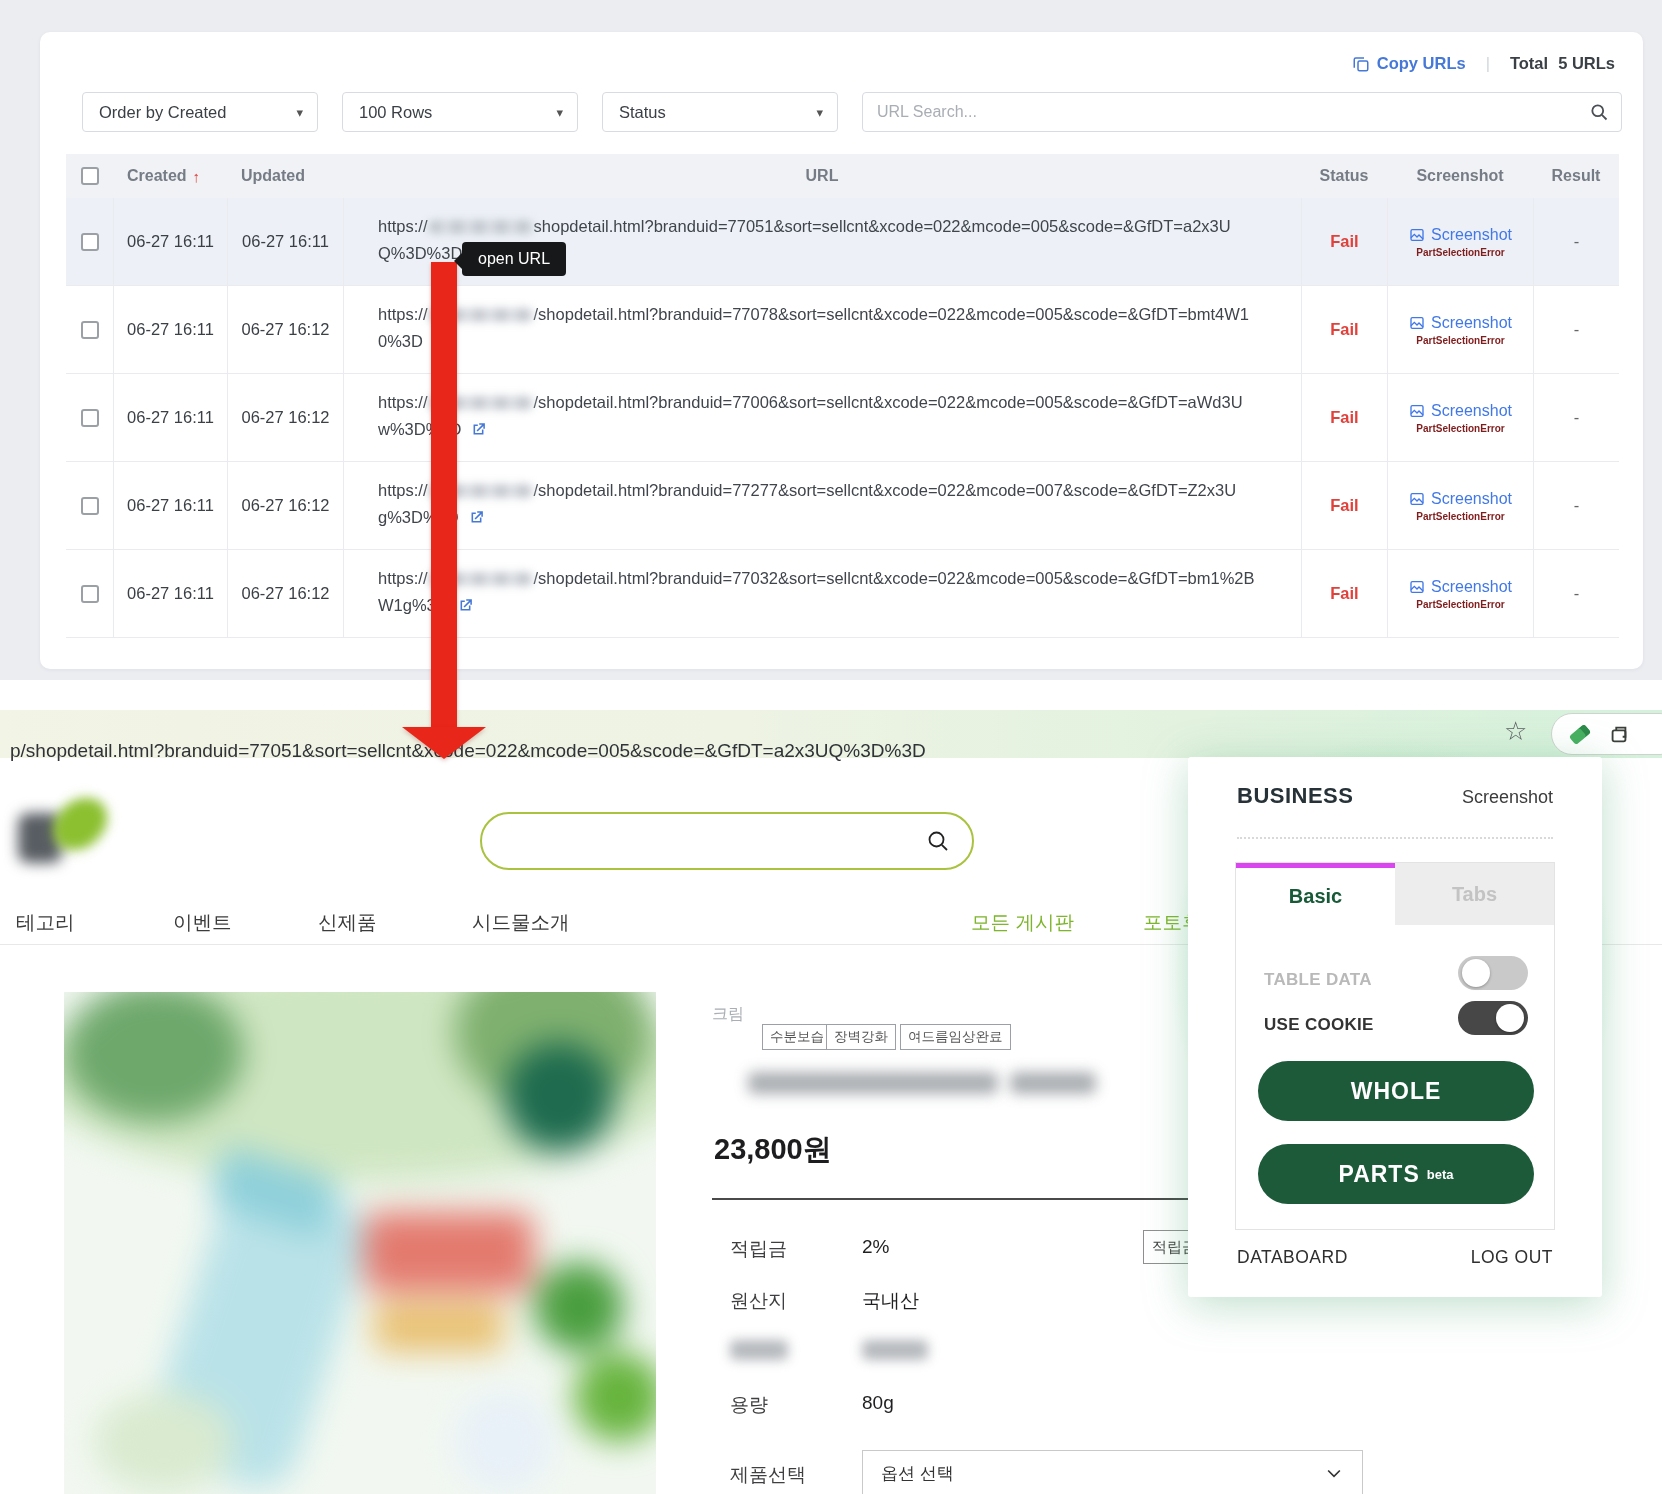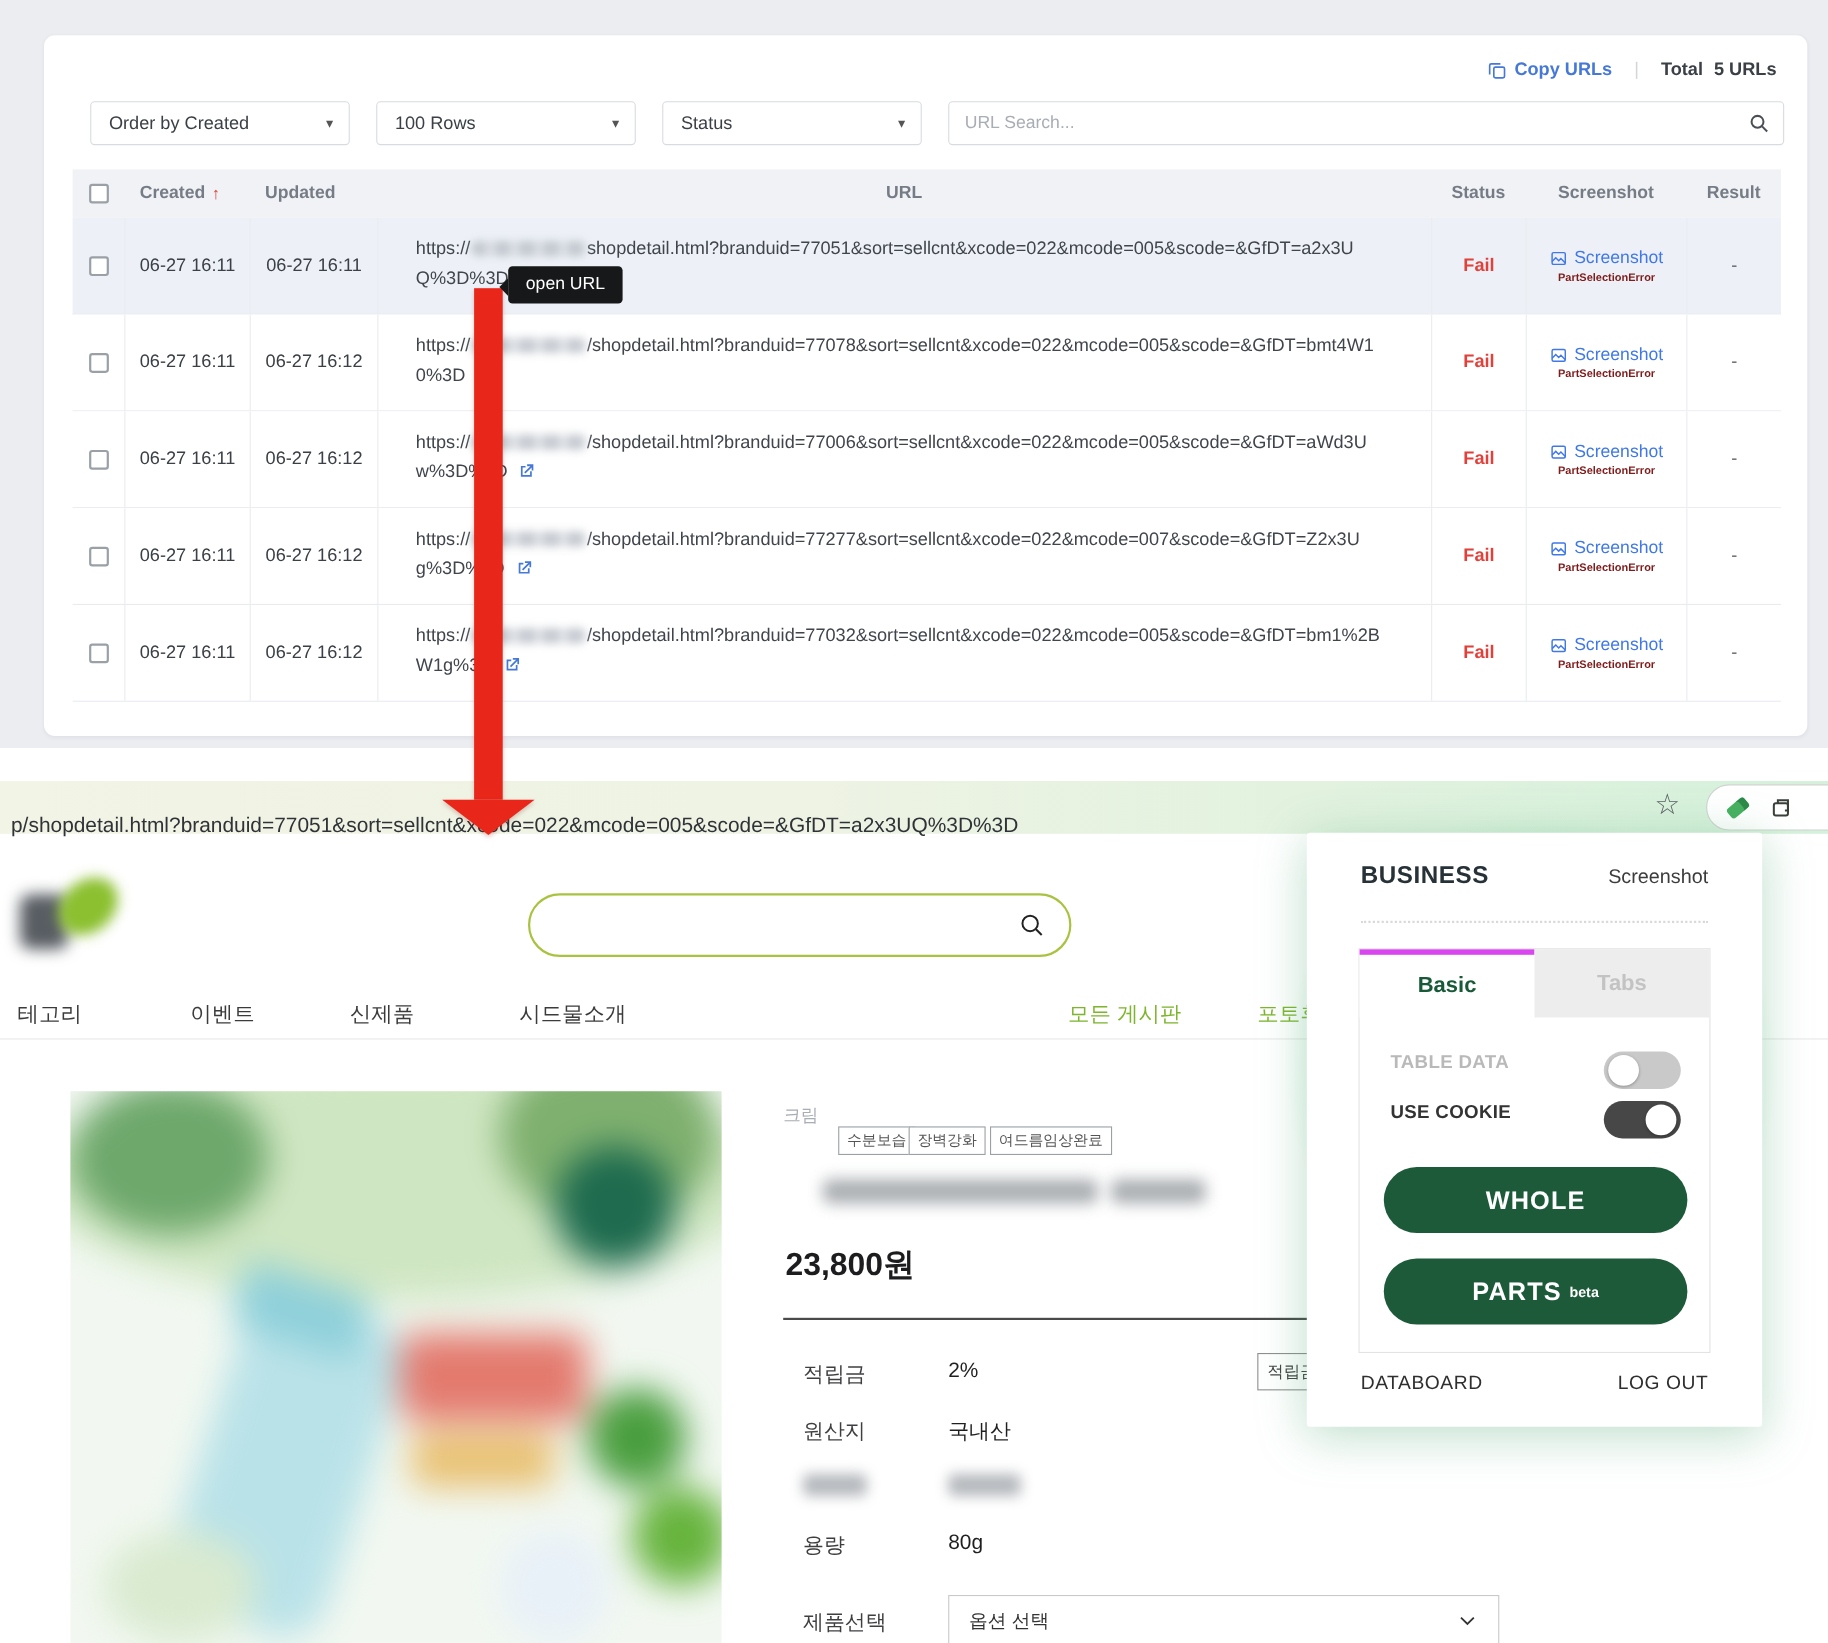--- a/index.html
+++ b/index.html
@@ -119,21 +119,21 @@
   .popup{left:1188px;top:757px;width:414px;height:540px;background:#fff;border-radius:3px;z-index:50;
         box-shadow:0 8px 44px rgba(70,160,110,.35);}
   .ptitle{left:49px;top:26px;font-size:22px;font-weight:bold;color:#263238;letter-spacing:.5px;}
   .pplan{right:49px;top:30px;font-size:18px;color:#3c3c3c;}
   .pdots{left:49px;top:80px;width:316px;border-top:2px dotted #d9d9d9;}
   .pbox{left:47px;top:105px;width:320px;height:368px;border:1px solid #e3e3e3;box-sizing:border-box;}
   .ptabs{display:flex;height:62px;}
   .tab{flex:1;display:flex;align-items:center;justify-content:center;font-size:20px;font-weight:bold;cursor:pointer;box-sizing:border-box;}
   .tab-basic{color:#185a38;background:#fff;border-top:5px solid #d946ef;}
   .tab-tabs{color:#c3c3c3;background:#ededed;}
-  .tglrow{position:absolute;left:28px;width:264px;display:flex;align-items:flex-start;justify-content:space-between;}
+  .tglrow{position:absolute;left:28px;width:264px;display:flex;align-items:flex-end;justify-content:space-between;}
   .tgl-label-off{font-size:17px;font-weight:bold;color:#b9b9b9;letter-spacing:.3px;}
   .tgl-label-on{font-size:17px;font-weight:bold;color:#333;letter-spacing:.3px;}
   .toggle{width:70px;height:34px;border-radius:17px;position:relative;cursor:pointer;}
   .toggle.off{background:#c9c9c9;}
   .toggle.on{background:#474747;}
   .knob{position:absolute;top:3px;width:28px;height:28px;border-radius:50%;background:#fff;box-shadow:0 1px 3px rgba(0,0,0,.3);}
   .toggle.off .knob{left:4px;}
   .toggle.on .knob{right:4px;}
   .gbtn{position:absolute;left:22px;width:276px;height:60px;border-radius:30px;background:#1d5a3a;color:#fff;
         display:flex;align-items:center;justify-content:center;font-size:23px;font-weight:bold;letter-spacing:1px;cursor:pointer;}

